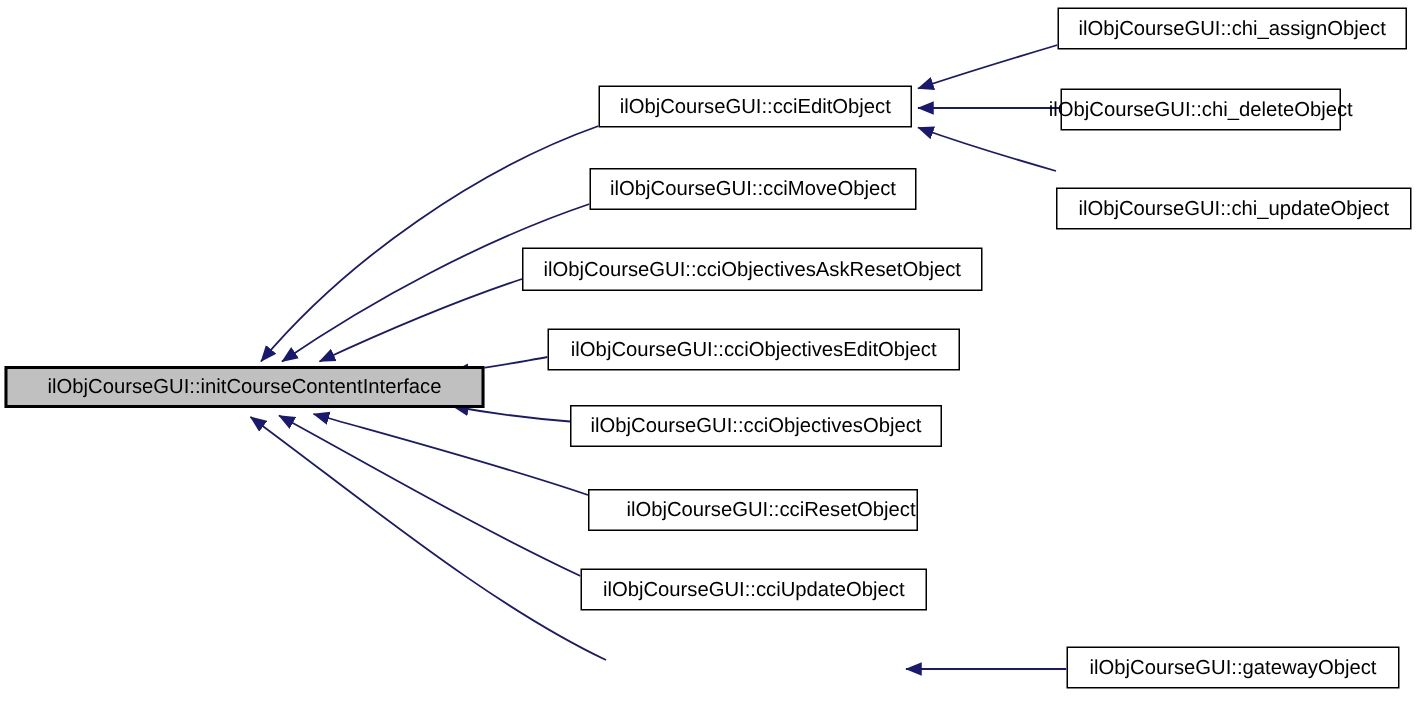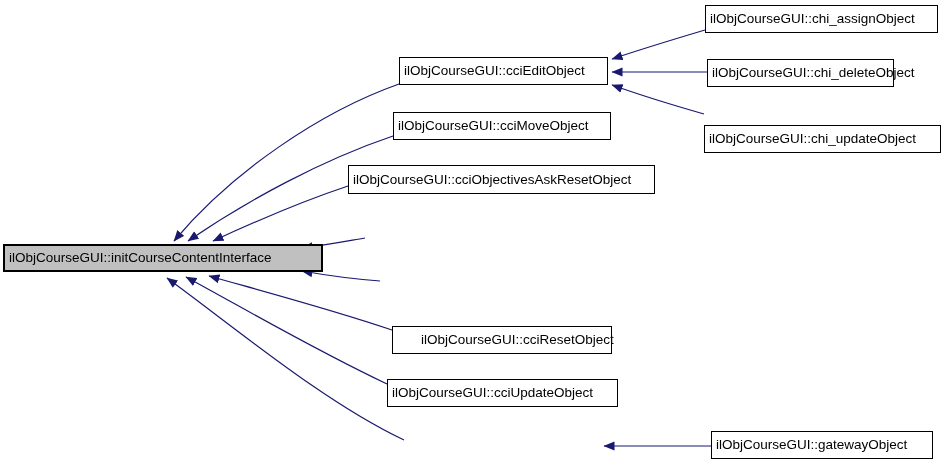--- a/index.html
+++ b/index.html
@@ -32,21 +32,21 @@
     stroke: none;
   }
   .node {
     position: absolute;
     box-sizing: border-box;
     background: var(--node-fill, #ffffff);
     border: 1px solid var(--node-border, #000000);
     color: var(--text, #000000);
     display: flex;
     align-items: center;
-    justify-content: flex-start;
+    justify-content: center;
     font-size: 13.5px;
     line-height: 1;
     white-space: nowrap;
     cursor: pointer;
   }
   .node--hl {
     background: var(--highlight-fill, #c0c0c0);
     border-width: 2px;
     cursor: default;
   }
@@ -88,21 +88,27 @@
   </div>
 
   <div class="node" style="left:393px; top:112px; width:218px; height:28px;">
     <span class="lbl">ilObjCourseGUI::cciMoveObject</span>
   </div>
 
   <div class="node" style="left:348px; top:165px; width:307px; height:29px;">
     <span class="lbl">ilObjCourseGUI::cciObjectivesAskResetObject</span>
   </div>
 
+  <div class="node" style="left:365px; top:219px; width:275px; height:28px;">
+    <span class="lbl">ilObjCourseGUI::cciObjectivesEditObject</span>
+  </div>
 
+  <div class="node" style="left:380px; top:270px; width:248px; height:28px;">
+    <span class="lbl">ilObjCourseGUI::cciObjectivesObject</span>
+  </div>
 
   <div class="node" style="left:392px; top:326px; width:220px; height:28px;padding-left:24px;">
     <span class="lbl">ilObjCourseGUI::cciResetObject</span>
   </div>
 
   <div class="node" style="left:387px; top:379px; width:231px; height:28px;">
     <span class="lbl">ilObjCourseGUI::cciUpdateObject</span>
   </div>
 
 

